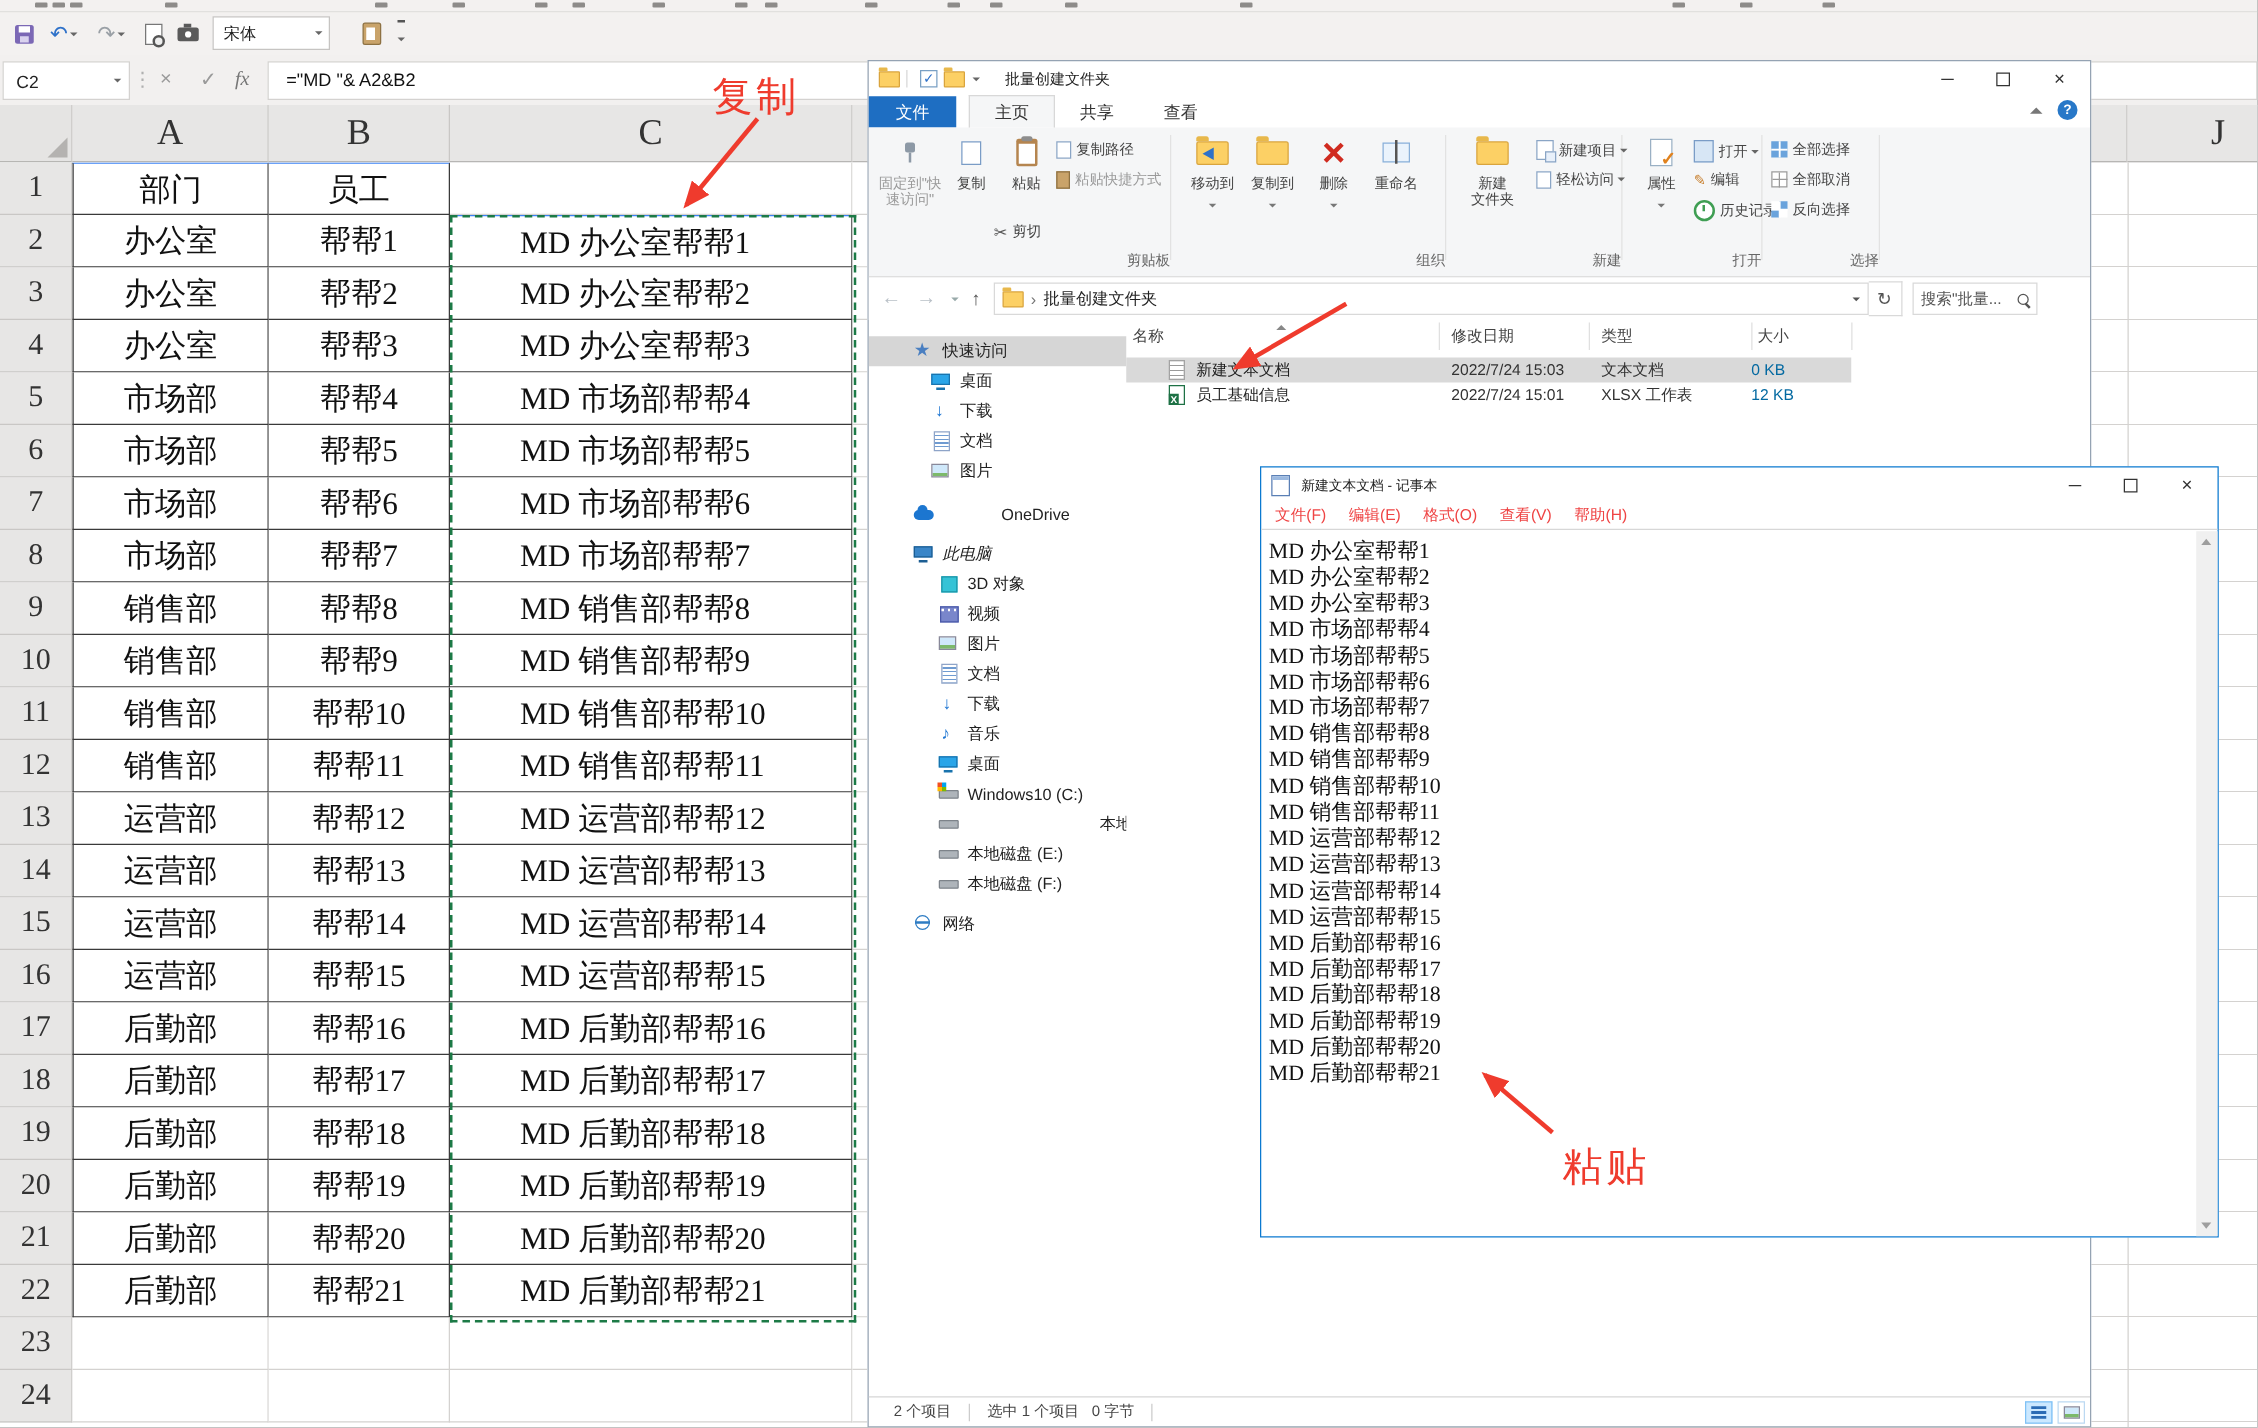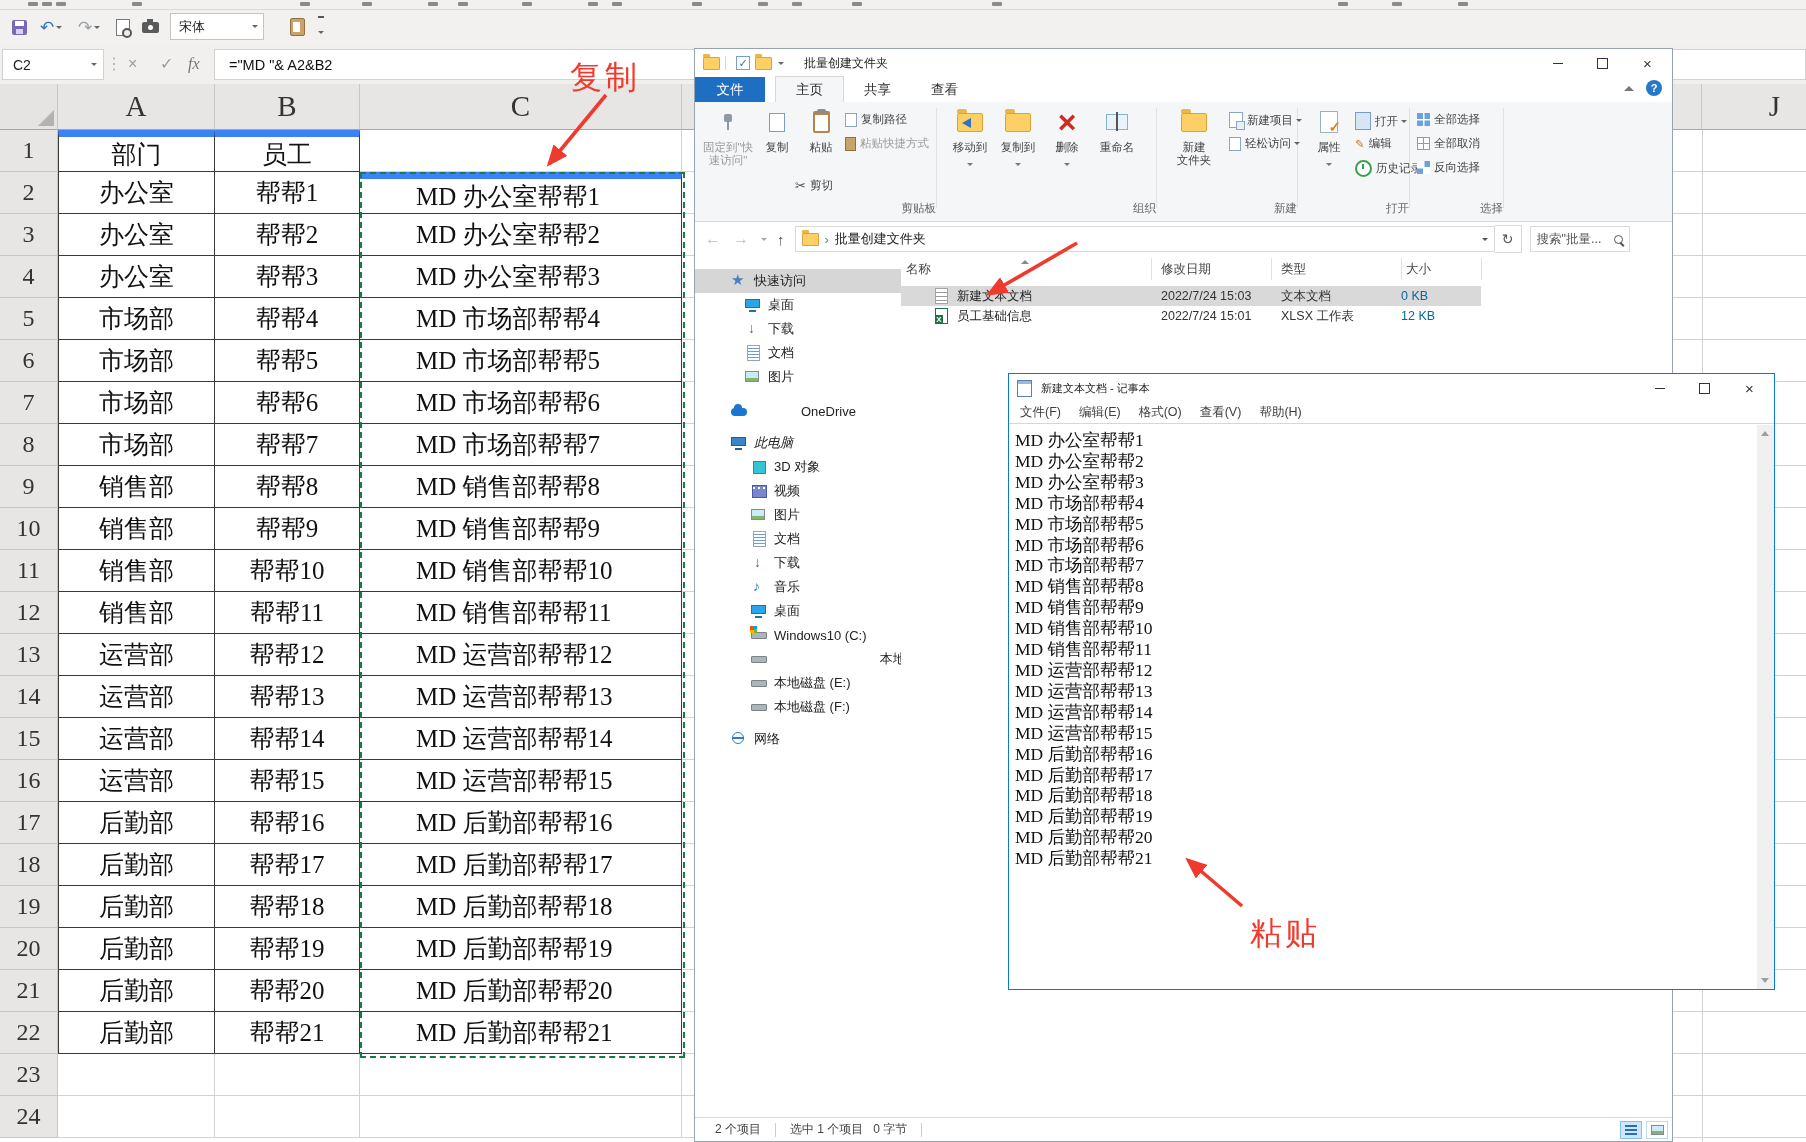--- a/index.html
+++ b/index.html
@@ -45,21 +45,21 @@
   #xl-grid{left:0;top:130px;width:694px;height:1012px;background:#fff;overflow:hidden;}
   .xlrow{display:flex;height:42px;}
   .xc{box-sizing:border-box;border-right:1px solid #d4d2d0;border-bottom:1px solid #d4d2d0;height:42px;
      font-family:"Liberation Serif",serif;font-size:25px;color:#111;display:flex;align-items:center;justify-content:center;background:#fff;}
   .xc.rh{width:58px;background:#e7e6e5;border-right-color:#c9c7c5;border-bottom-color:#c9c7c5;color:#333;font-size:24px;}
   .xc.ca{width:157px;} .xc.cb{width:145px;}
   .xc.cc{width:322px;justify-content:flex-start;padding-left:56px;}
   .xc.gap{width:12px;border-right:none;}
   .xc.tb{border-right-color:#3a3a3a;border-bottom-color:#3a3a3a;}
   .xc.tbl{border-left:1px solid #3a3a3a;}
-  .xc.tbt{border-top:7px solid #3b82f6;}
+  .xc.tbt{border-top:1px solid #3b82f6;}
   #xl-ants{left:360px;top:172px;width:321px;height:882px;border:2px dashed #1c7a46;z-index:2;pointer-events:none;}
   #xl-right{left:1673px;top:130px;width:133px;height:1012px;background:#fff;
     background-image:repeating-linear-gradient(to bottom,transparent 0 41px,#d4d2d0 41px 42px);}
   #xl-right .vline{position:absolute;left:29px;top:0;width:1px;height:100%;background:#d4d2d0;}
   
   #fe{left:694px;top:48px;width:979px;height:1094px;background:#fff;border:1px solid #95a3b3;box-sizing:border-box;z-index:10;font-size:13px;}
   #fe-title{position:absolute;left:0;top:0;width:100%;height:28px;display:flex;align-items:center;padding-left:8px;box-sizing:border-box;}
   .ic-folder{width:15px;height:11px;background:#fcd065;border:1px solid #d9a43d;border-radius:1px;position:relative;display:inline-block;}
   .ic-folder::before{content:"";position:absolute;left:-1px;top:-4px;width:7px;height:3px;background:#e8b84b;border-radius:1px 1px 0 0;}
   .tsep{width:1px;height:14px;background:#d8d8d8;margin:0 5px;display:inline-block;}
@@ -173,21 +173,21 @@
   .viewbtn.active{background:#cbe8ff;border-color:#7fc1f5;}
   .vlist{width:12px;height:10px;background:repeating-linear-gradient(to bottom,#2b6cb5 0 2px,transparent 2px 4px);}
   .vpic{width:13px;height:10px;border:1px solid #889;box-sizing:border-box;background:linear-gradient(180deg,#cfe8fa 0 5px,#7cb96a 5px);}
   
   #np{left:1008px;top:373px;width:767px;height:617px;background:#fff;border:1px solid #0b79d0;box-sizing:border-box;z-index:20;}
   #np-title{position:absolute;left:0;top:0;width:100%;height:28px;display:flex;align-items:center;padding-left:8px;box-sizing:border-box;}
   .ic-notepad{width:13px;height:15px;background:#fff;border:1px solid #5a7fb5;position:relative;display:inline-block;}
   .ic-notepad::before{content:"";position:absolute;left:0;top:0;width:13px;height:3px;background:#9bb9e0;}
   #np-title .t{margin-left:9px;font-size:11px;color:#222;}
   #np-menu{position:absolute;left:0;top:28px;width:100%;height:22px;border-bottom:1px solid #d7d7d7;display:flex;align-items:center;padding-left:2px;box-sizing:border-box;}
-  #np-menu span{font-size:12.5px;color:#404040;padding:0 9px;}
+  #np-menu span{font-size:12.5px;color:#ef4444;padding:0 9px;}
   #np-content{position:absolute;left:0;top:51px;right:17px;bottom:0;padding:5px 0 0 6px;overflow:hidden;}
   #np-content div{font-family:"Liberation Serif",serif;font-size:17.5px;line-height:20.9px;color:#111;white-space:pre;}
   #np-scroll{position:absolute;right:0;top:51px;width:17px;bottom:0;background:#f0f0f0;}
   #np-scroll .sb-up{position:absolute;top:6px;left:4px;}
   #np-scroll .sb-dn{position:absolute;bottom:6px;left:4px;}
   .tri-u.gray{border-bottom-color:#9e9e9e;border-left-width:4.5px;border-right-width:4.5px;border-bottom-width:5px;}
   .tri-d.gray{border-top-color:#9e9e9e;border-left-width:4.5px;border-right-width:4.5px;border-top-width:5px;}
   
   #overlay{left:0;top:0;width:1806px;height:1142px;z-index:30;pointer-events:none;}
   .anno{position:absolute;color:#ef3b2d;font-size:32px;letter-spacing:3px;z-index:31;pointer-events:none;}

